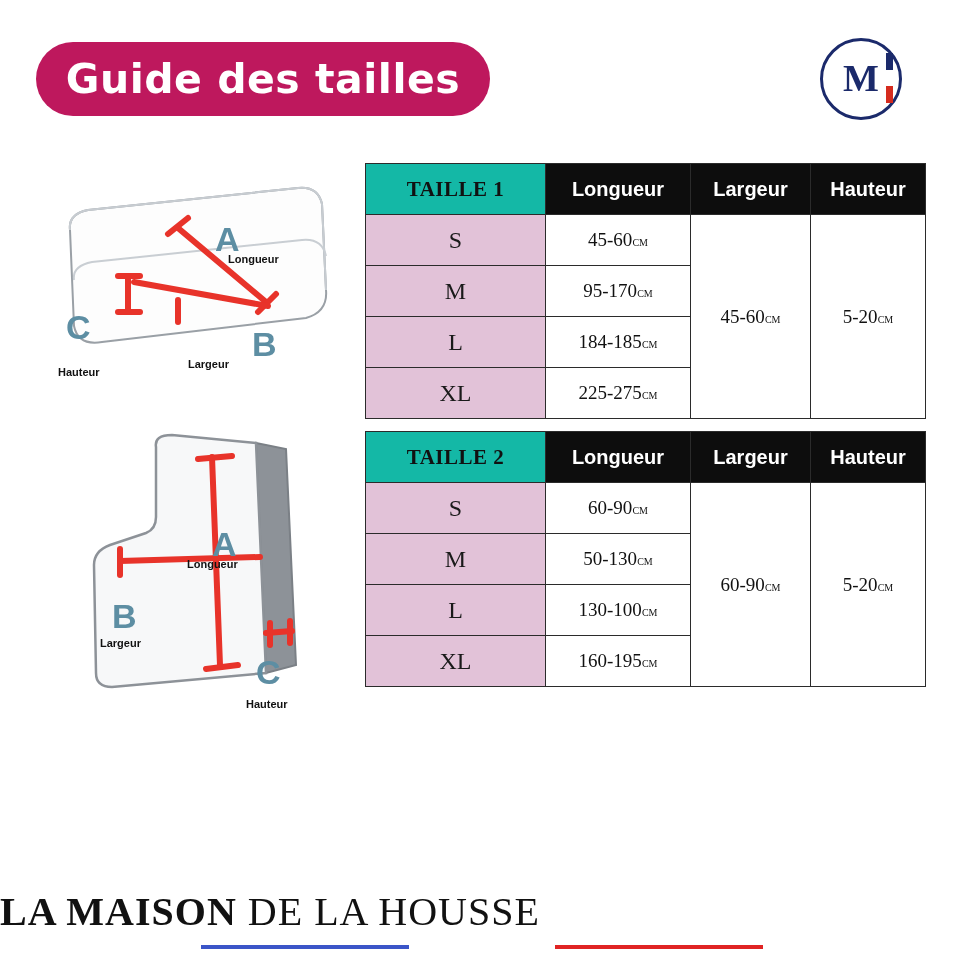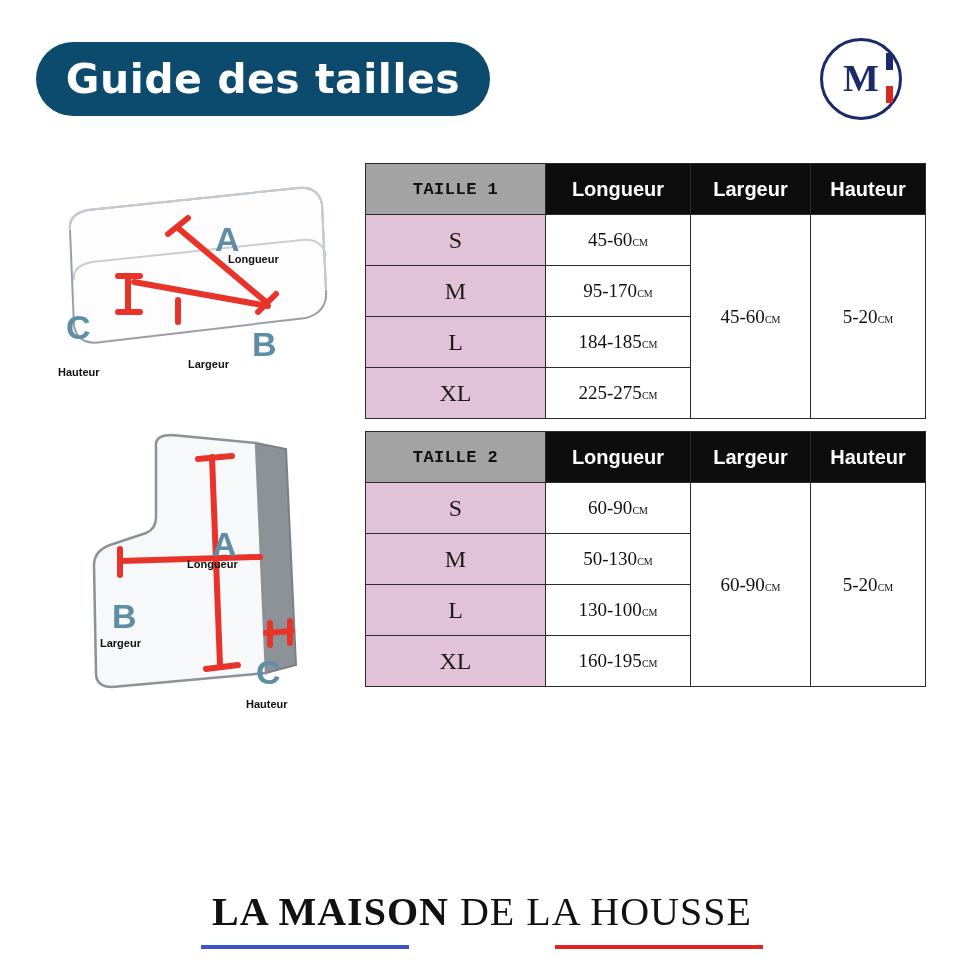--- a/index.html
+++ b/index.html
@@ -22,21 +22,21 @@
     left: 0;
     width: 964px;
     height: 92px;
   }
   #title-pill {
     position: absolute;
     left: 36px;
     top: 8px;
     width: 454px;
     height: 74px;
-    background: #0c4a6e;
+    background: #be185d;
     border-radius: 37px;
     display: flex;
     align-items: center;
     justify-content: center;
   }
   #title-pill .title-text {
     color: #ffffff;
     font-size: 41px;
     font-weight: bold;
     letter-spacing: 0.5px;
@@ -117,25 +117,25 @@
     table-layout: fixed;
   }
   table.size-table td, table.size-table th {
     border: 1px solid #2b2b2b;
     text-align: center;
     vertical-align: middle;
     padding: 0;
     height: 50px;
   }
   .hdr-label {
-    background: #a3a3a3;
-    color: #111111;
-    font-size: 17px;
-    font-weight: bold;
-    font-family: Liberation Mono, monospace;
+    background: #14b8a6;
+    color: #111111;
+    font-size: 21px;
+    font-weight: bold;
+    font-family: Liberation Serif, serif;
     letter-spacing: 0.5px;
   }
   .hdr-dark {
     background: #0d0d0d;
     color: #ffffff;
     font-size: 20px;
     font-weight: bold;
     font-family: "Liberation Sans", sans-serif;
   }
   td.size-cell {
@@ -158,21 +158,21 @@
   }
   .unit { font-size: 10px; }
   #table-2-wrap { margin-top: 12px; }
 
   
   #footer {
     position: absolute;
     left: 0;
     bottom: 18px;
     width: 964px;
-    text-align: center;
+    text-align: left;
   }
   #footer .brand-line {
     font-family: "Liberation Serif", serif;
     font-size: 40px;
     letter-spacing: 1px;
     color: #111111;
     white-space: nowrap;
   }
   #footer .brand-bold { font-weight: bold; }
   #footer .brand-light { font-weight: normal; }

